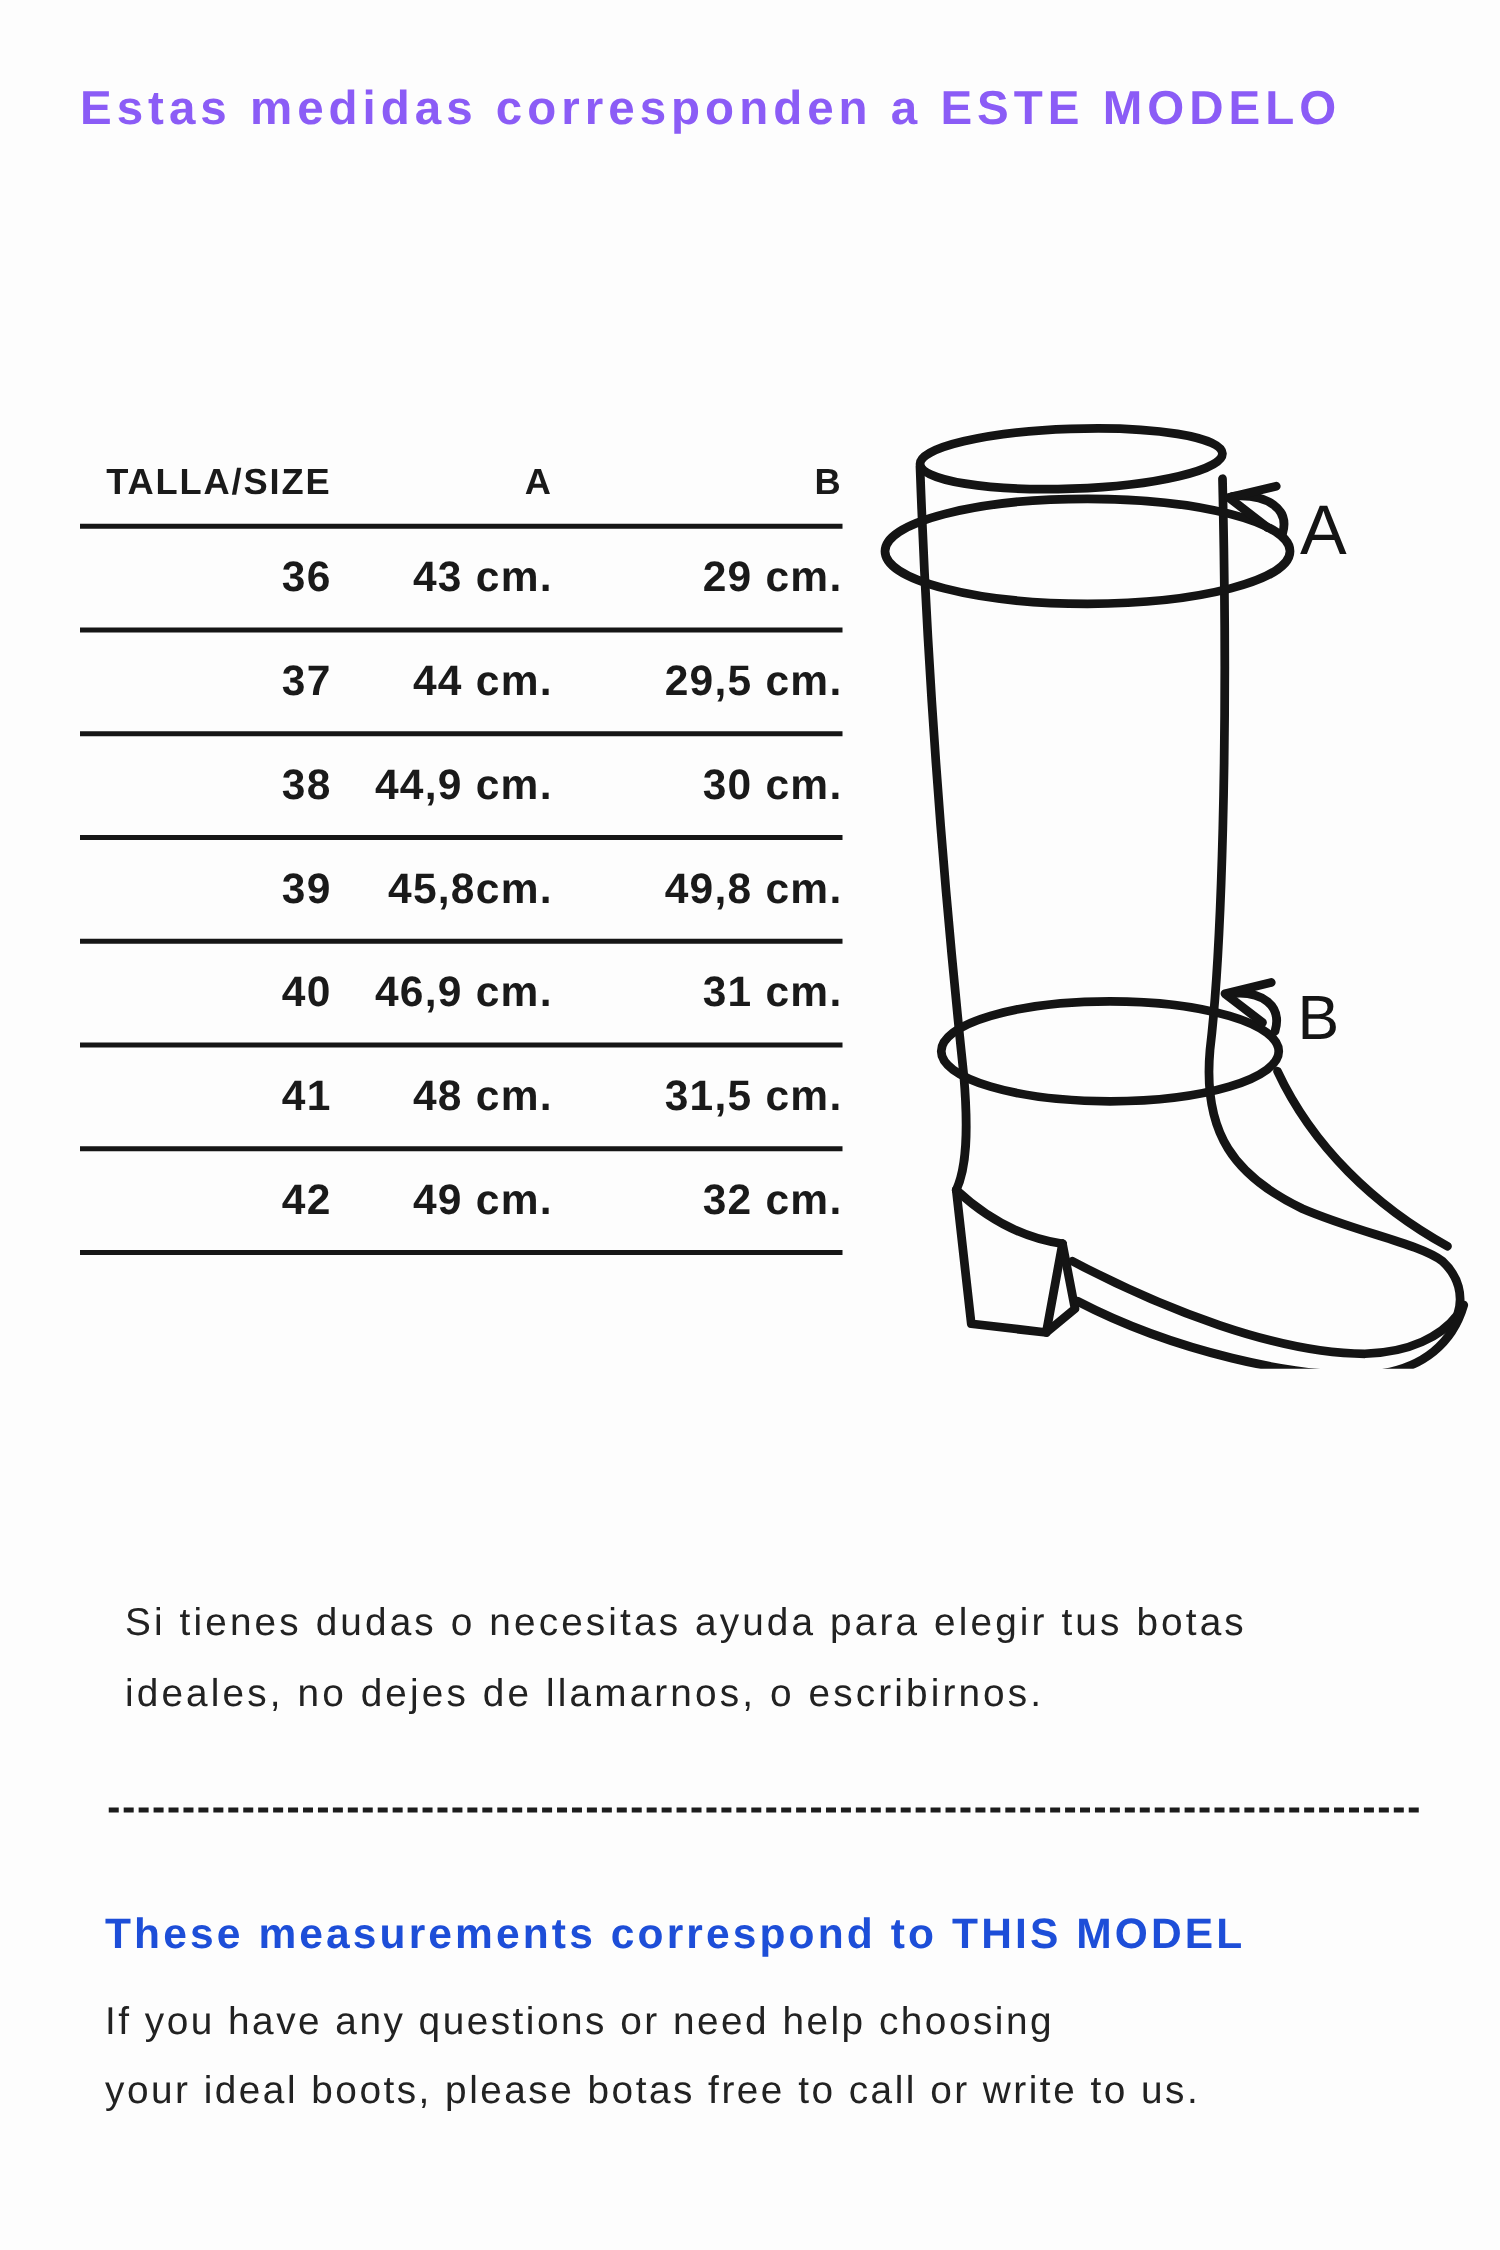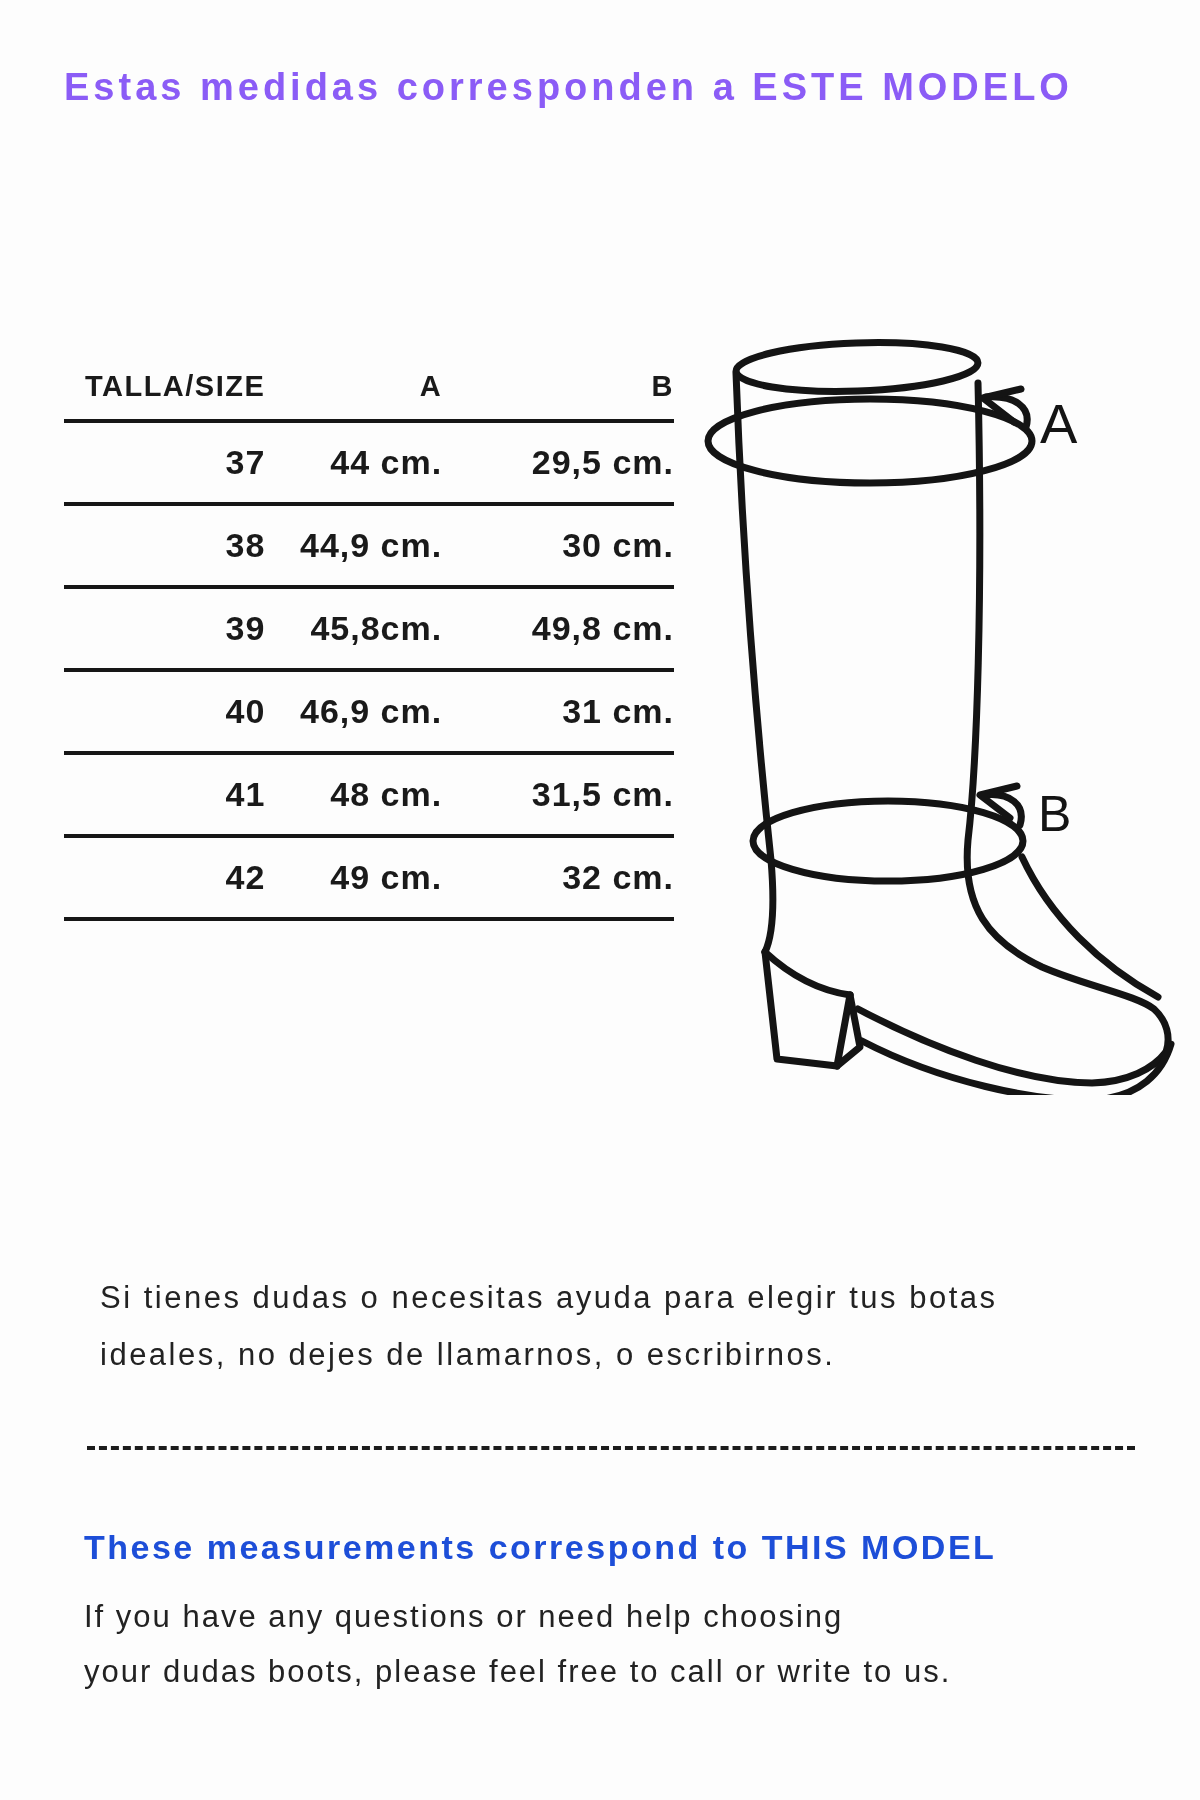--- a/index.html
+++ b/index.html
@@ -92,20 +92,25 @@
 
   <div class="title">Estas medidas corresponden a ESTE MODELO</div>
 
   <div class="size-table">
     <div class="t-row header">
       <div class="t-cell">TALLA/SIZE</div>
       <div class="t-cell">A</div>
       <div class="t-cell">B</div>
     </div>
     <div class="t-row">
+      <div class="t-cell">36</div>
+      <div class="t-cell">43 cm.</div>
+      <div class="t-cell">29 cm.</div>
+    </div>
+    <div class="t-row">
       <div class="t-cell">37</div>
       <div class="t-cell">44 cm.</div>
       <div class="t-cell">29,5 cm.</div>
     </div>
     <div class="t-row">
       <div class="t-cell">38</div>
       <div class="t-cell">44,9 cm.</div>
       <div class="t-cell">30 cm.</div>
     </div>
     <div class="t-row">
@@ -167,17 +172,17 @@
     <div>Si tienes dudas o necesitas ayuda para elegir tus botas</div>
     <div>ideales, no dejes de llamarnos, o escribirnos.</div>
   </div>
 
   <div class="divider"></div>
 
   <div class="english">
     <div class="english-heading">These measurements correspond to THIS MODEL</div>
     <div class="english-lines">
       <div>If you have any questions or need help choosing</div>
-      <div>your dudas boots, please feel free to call or write to us.</div>
+      <div>your ideal boots, please botas free to call or write to us.</div>
     </div>
   </div>
 
 </div>
 
 </body></html>

